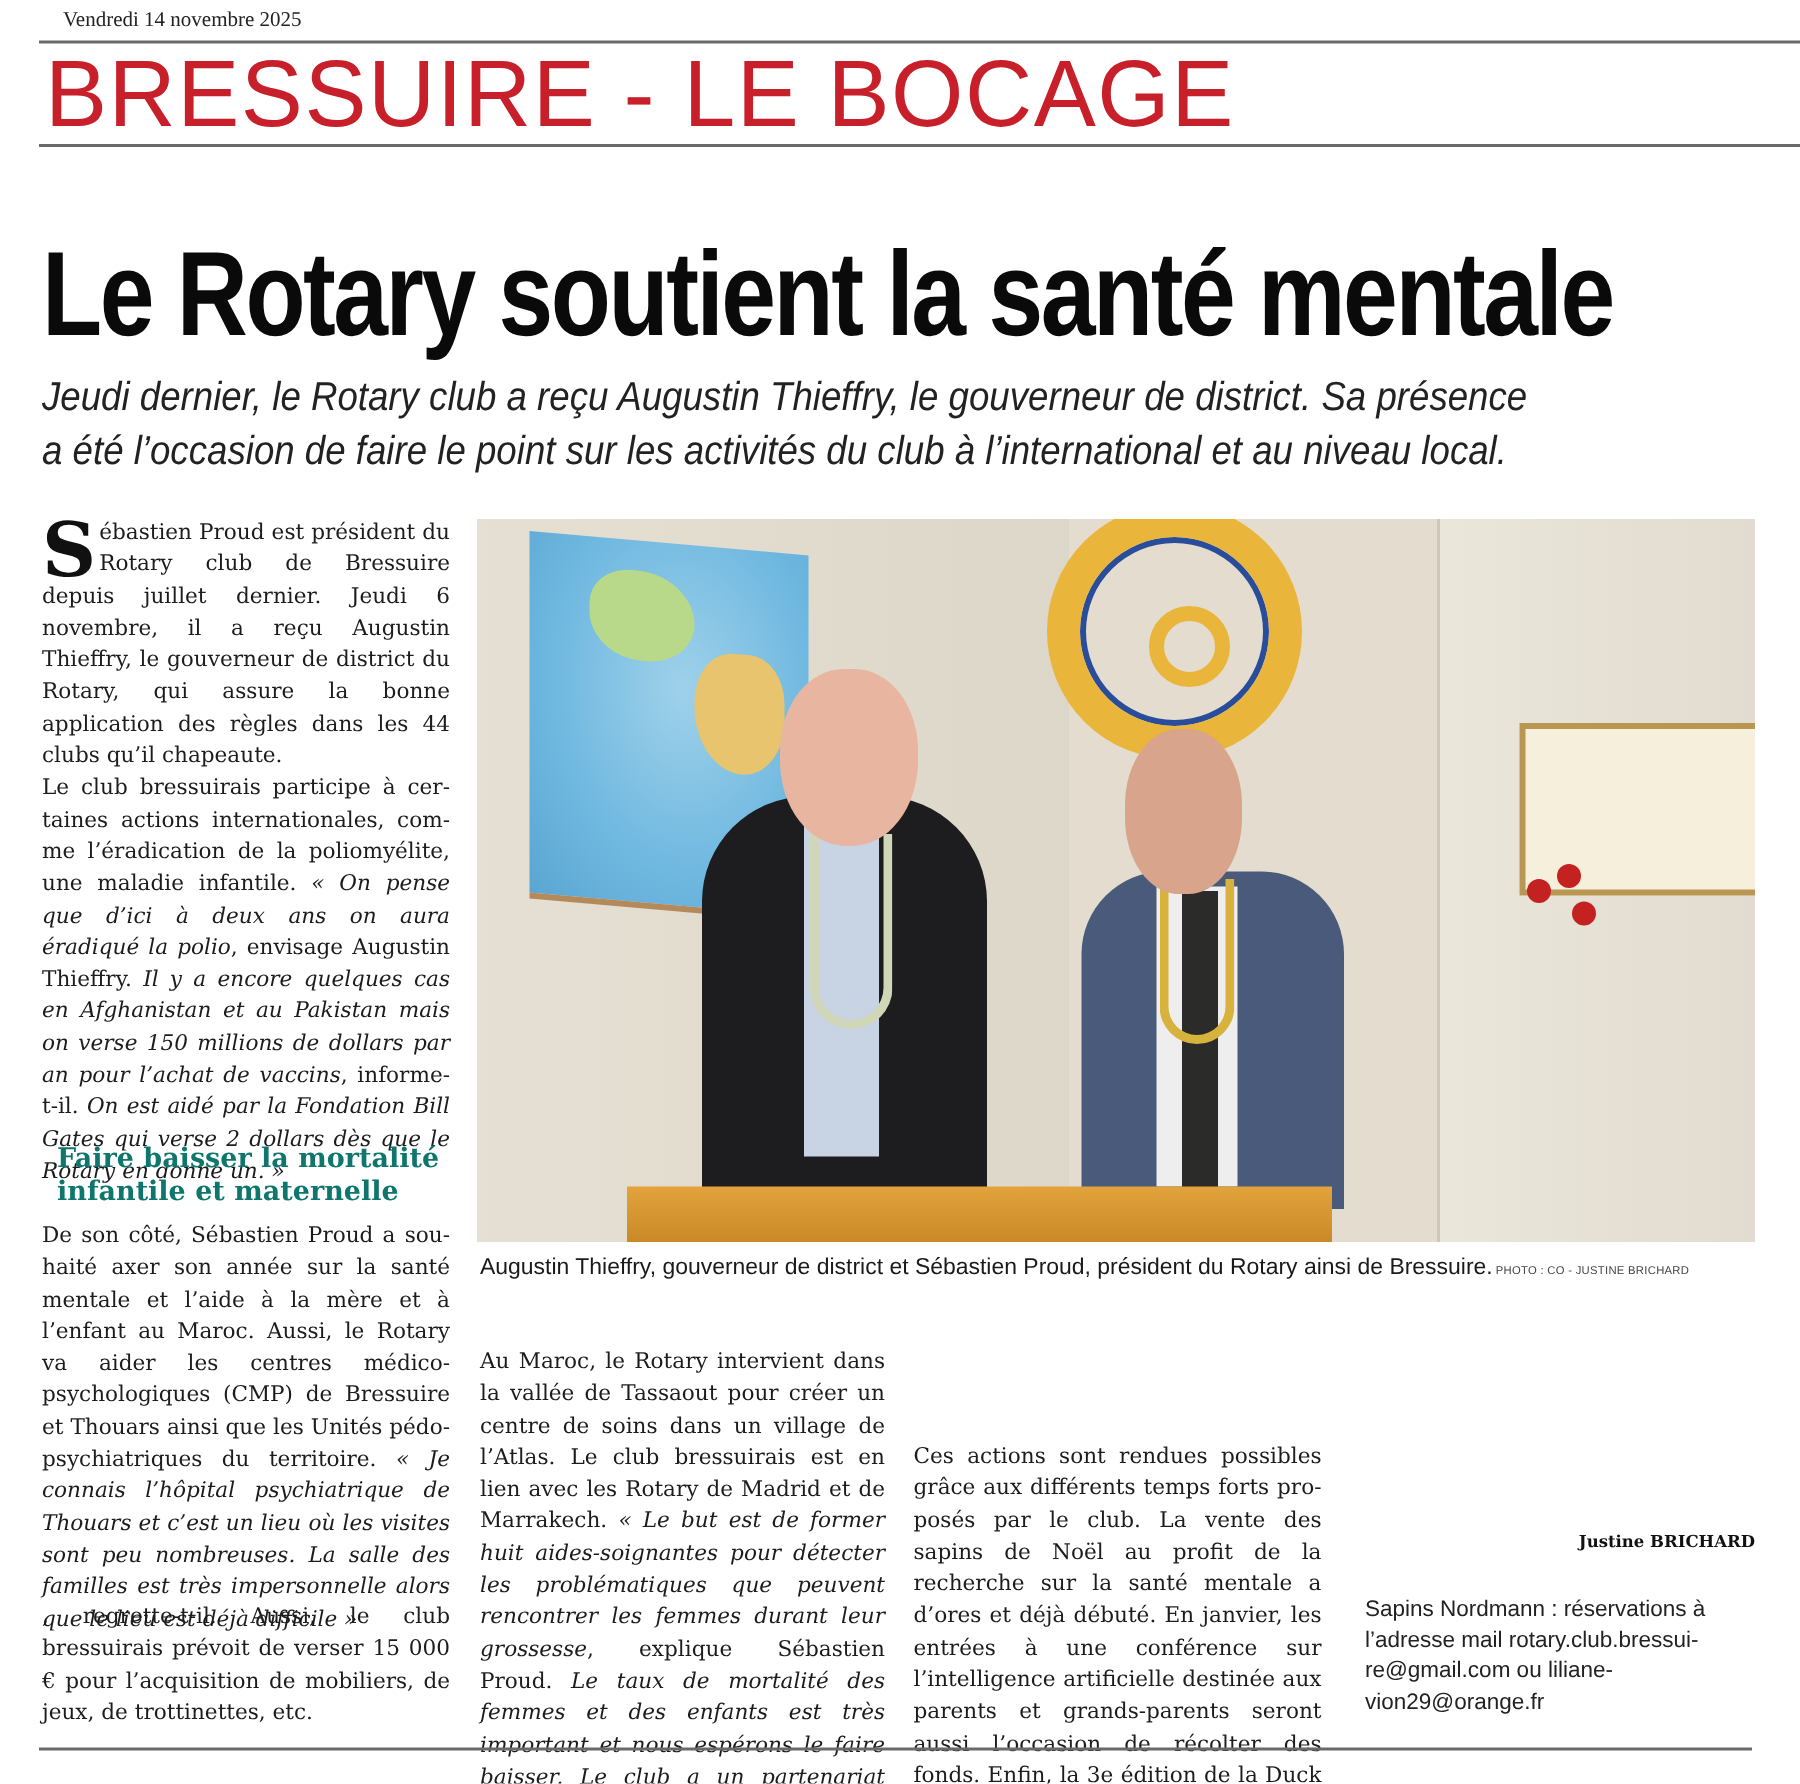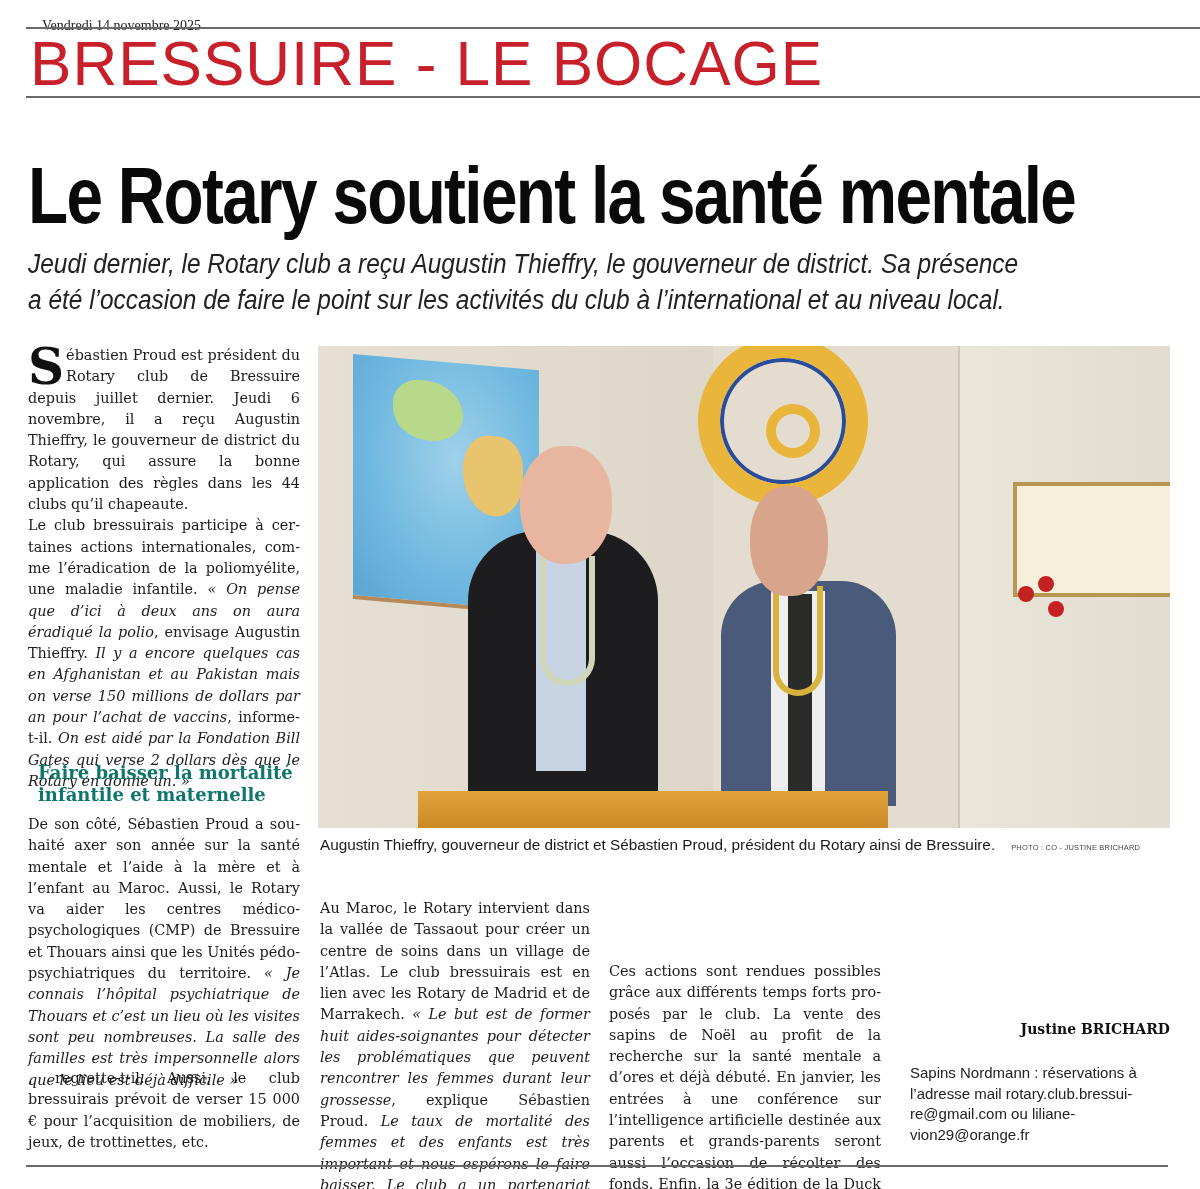--- a/index.html
+++ b/index.html
@@ -1,21 +1,21 @@
 <!DOCTYPE html>
 <html><head>
   <meta charset="utf-8">
   <style>
     * { box-sizing: border-box; margin: 0; padding: 0; }
     html, body { width: 1200px; height: 1189px; background: #ffffff; overflow: hidden; }
     body { position: relative; color: #1a1a1a; font-family: "DejaVu Serif", serif; }
 
     .page-date {
       position: absolute; left: 42px; top: 6px;
-      font-family: "Liberation Serif", serif; font-size: 14px; color: #222; margin-top: 12px;
+      font-family: "Liberation Serif", serif; font-size: 14px; color: #222;
     }
     .rule { position: absolute; left: 26px; right: 0; height: 2px; background: #6a6a6a; }
     .rule.top { top: 27px; }
     .rule.under { top: 96px; }
     .rule.bottom { top: 1165px; right: 32px; height: 2px; }
 
     .section-title {
       position: absolute; left: 30px; top: 30px;
       font-family: "Liberation Sans", sans-serif; font-size: 63px; line-height: 66px;
       color: #c8202b; letter-spacing: 1px; font-weight: 400;
@@ -54,21 +54,21 @@
       font-size: 50px; line-height: 38px; margin: 3px 2px 0 0; color: #111;
     }
 
     .subhead {
       position: absolute; left: 38px; top: 762px; width: 260px;
       font-family: "DejaVu Serif", serif; font-size: 18px; line-height: 22px; color: #0f766e;
     }
 
     .signature {
       position: absolute; right: 30px; top: 1021px;
-      font-family: "DejaVu Serif", serif; font-weight: 700; font-size: 14px; color: #111;
+      font-family: "DejaVu Serif", serif; font-weight: 700; font-size: 11px; color: #111;
     }
 
     .infobox {
       position: absolute; left: 910px; top: 1063px; width: 260px;
       font-family: "Liberation Sans", sans-serif; font-size: 15px; line-height: 20.5px; color: #222;
     }
 
     
     .photo {
       position: absolute; left: 318px; top: 346px; width: 852px; height: 482px;
@@ -128,21 +128,21 @@
       position: absolute; left: 100px; top: 445px; width: 470px; height: 40px;
       background: linear-gradient(180deg,#e2a33c,#c88725);
     }
     .photo .flowers { position: absolute; left: 700px; top: 230px; width: 50px; height: 60px; }
     .photo .flowers i { position: absolute; width: 16px; height: 16px; border-radius: 50%; background: #c42121; }
 
     .caption {
       position: absolute; left: 320px; top: 836px; width: 860px; white-space: nowrap;
       font-family: "Liberation Sans", sans-serif; font-size: 15.3px; color: #1a1a1a;
     }
-    .caption .credit { font-size: 7.5px; letter-spacing: 0.2px; color: #444; margin-left: 16px; }
+    .caption .credit { font-size: 7.5px; letter-spacing: 0.2px; color: #444; margin-left: 2px; }
   </style>
 </head>
 <body>
 
 <div class="page-date">Vendredi 14 novembre 2025</div>
 <div class="rule top"></div>
 <div class="section-title">BRESSUIRE - LE BOCAGE</div>
 <div class="rule under"></div>
 
 <h1 class="headline">Le Rotary soutient la santé mentale</h1>

